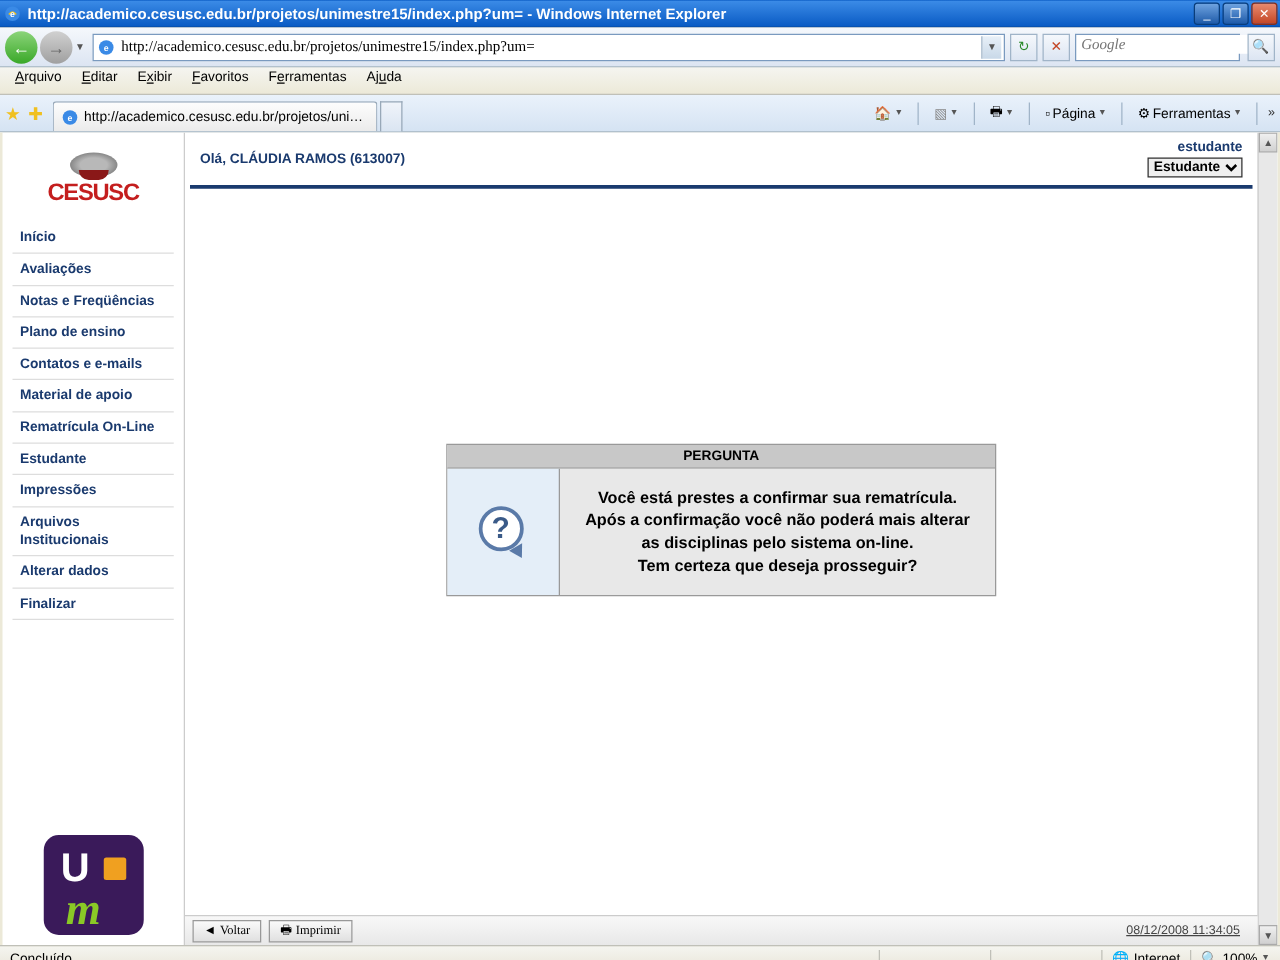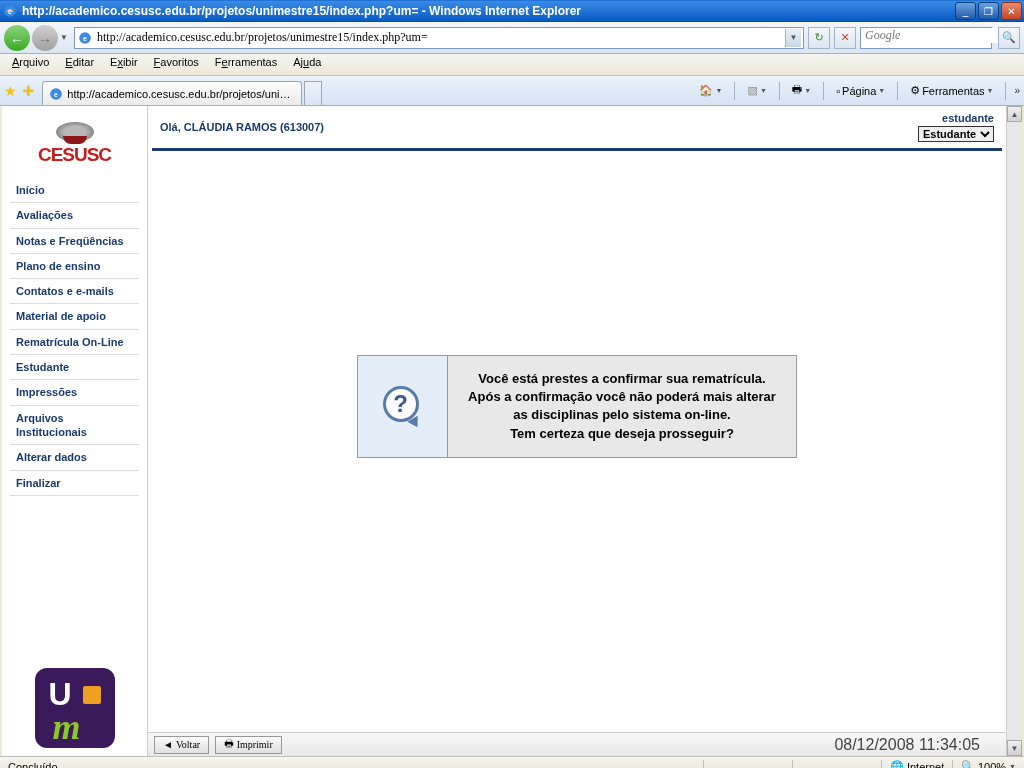--- a/index.html
+++ b/index.html
@@ -78,21 +78,21 @@
 .dialog-icon-cell { width: 90px; background: #e4eef8; display: flex; align-items: center; justify-content: center; border-right: 1px solid #999; padding: 12px 0; }
 .q-icon { width: 44px; height: 44px; position: relative; }
 .q-circle { width: 36px; height: 36px; border: 3px solid #5a7aa8; border-radius: 50%; background: white; display: flex; align-items: center; justify-content: center; font-size: 24px; font-weight: bold; color: #3a5a88; position: absolute; top: 2px; left: 2px; }
 .q-tail { position: absolute; bottom: 0px; right: 4px; width: 0; height: 0; border-left: 6px solid transparent; border-right: 6px solid transparent; border-top: 10px solid #5a7aa8; transform: rotate(-30deg); }
 .dialog-text-cell { flex: 1; background: #e8e8e8; padding: 14px 16px; text-align: center; font-size: 13px; font-weight: bold; line-height: 1.4; }
 .dialog-btns { background: #c8c8c8; text-align: center; padding: 4px; border-top: 1px solid #999; }
 .dlg-btn { width: 78px; padding: 1px 0; margin: 0 4px; font-size: 11px; border: 1px solid #666; background: linear-gradient(to bottom, #fafafa, #e0e0e0); cursor: pointer; font-family: Tahoma; }
 
 .main-footer { height: 24px; background: linear-gradient(to bottom, #f8f8f8, #e8e8e8); border-top: 1px solid #ccc; display: flex; align-items: center; padding: 0 6px; gap: 6px; }
 .ft-btn { height: 18px; padding: 0 8px; border: 1px solid #999; background: linear-gradient(to bottom, #fafafa, #e0e0e0); cursor: pointer; font-size: 10px; font-family: Tahoma; display: flex; align-items: center; gap: 3px; }
-.ft-date { margin-left: auto; font-size: 16px; color: #444; margin-right: 20px; }
+.ft-date { margin-left: auto; font-size: 10px; color: #444; margin-right: 8px; text-decoration: underline; }
 
 .scroll-v { width: 16px; background: #e8e8e8; border-left: 1px solid #ccc; display: flex; flex-direction: column; }
 .scroll-btn { height: 16px; background: linear-gradient(to bottom, #f0f0f0, #d0d0d0); border: 1px solid #aaa; display: flex; align-items: center; justify-content: center; font-size: 8px; color: #555; }
 .scroll-track { flex: 1; }
 
 
 .statusbar { height: 20px; background: linear-gradient(to bottom, #f5f5f0, #e8e5d8); border-top: 1px solid #c0c0b8; display: flex; align-items: center; font-size: 11px; padding: 0 4px; }
 .status-text { flex: 1; padding-left: 4px; }
 .status-sep { width: 1px; height: 14px; background: #c0c0b8; margin: 0 4px; }
 .status-item { display: flex; align-items: center; gap: 3px; padding: 0 4px; }
@@ -256,20 +256,21 @@
         <span class="role-text">estudante</span>
         <select class="role-select">
           <option>Estudante</option>
         </select>
       </div>
     </div>
     <div class="main-hr"></div>
 
     <div class="dialog-wrap">
       <div class="dialog">
+        <div class="dialog-title">PERGUNTA</div>
         <div class="dialog-body">
           <div class="dialog-icon-cell">
             <div class="q-icon">
               <div class="q-circle">?</div>
               <div class="q-tail"></div>
             </div>
           </div>
           <div class="dialog-text-cell">
             <span>Você está prestes a confirmar sua rematrícula. Após a confirmação você não poderá mais alterar as disciplinas pelo sistema on-line.</span><br>
             <span>Tem certeza que deseja prosseguir?</span>

